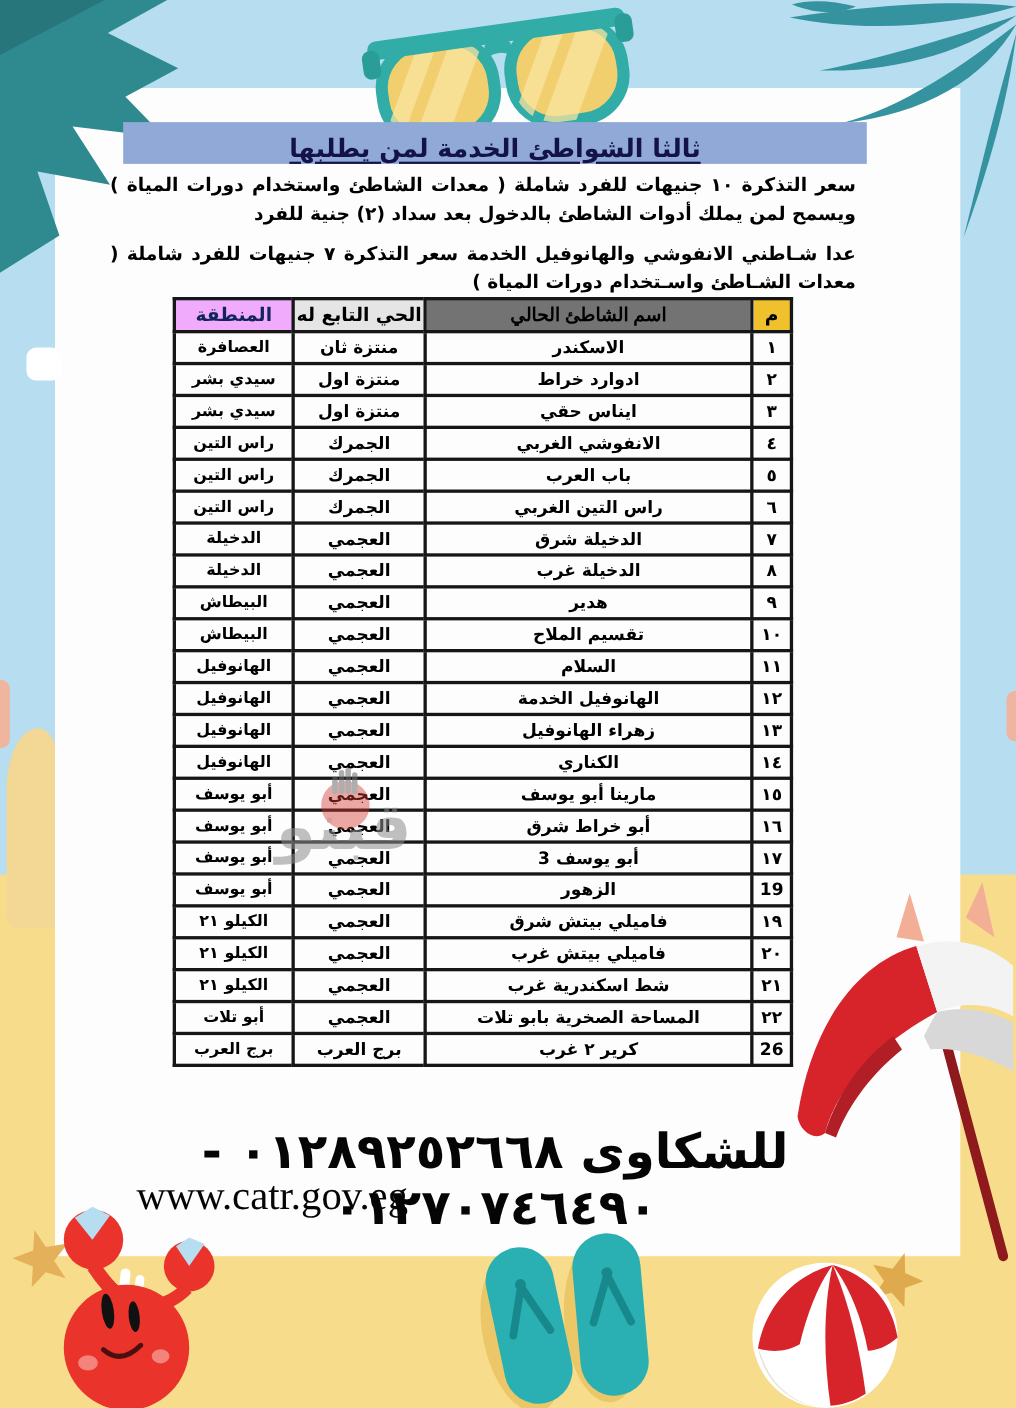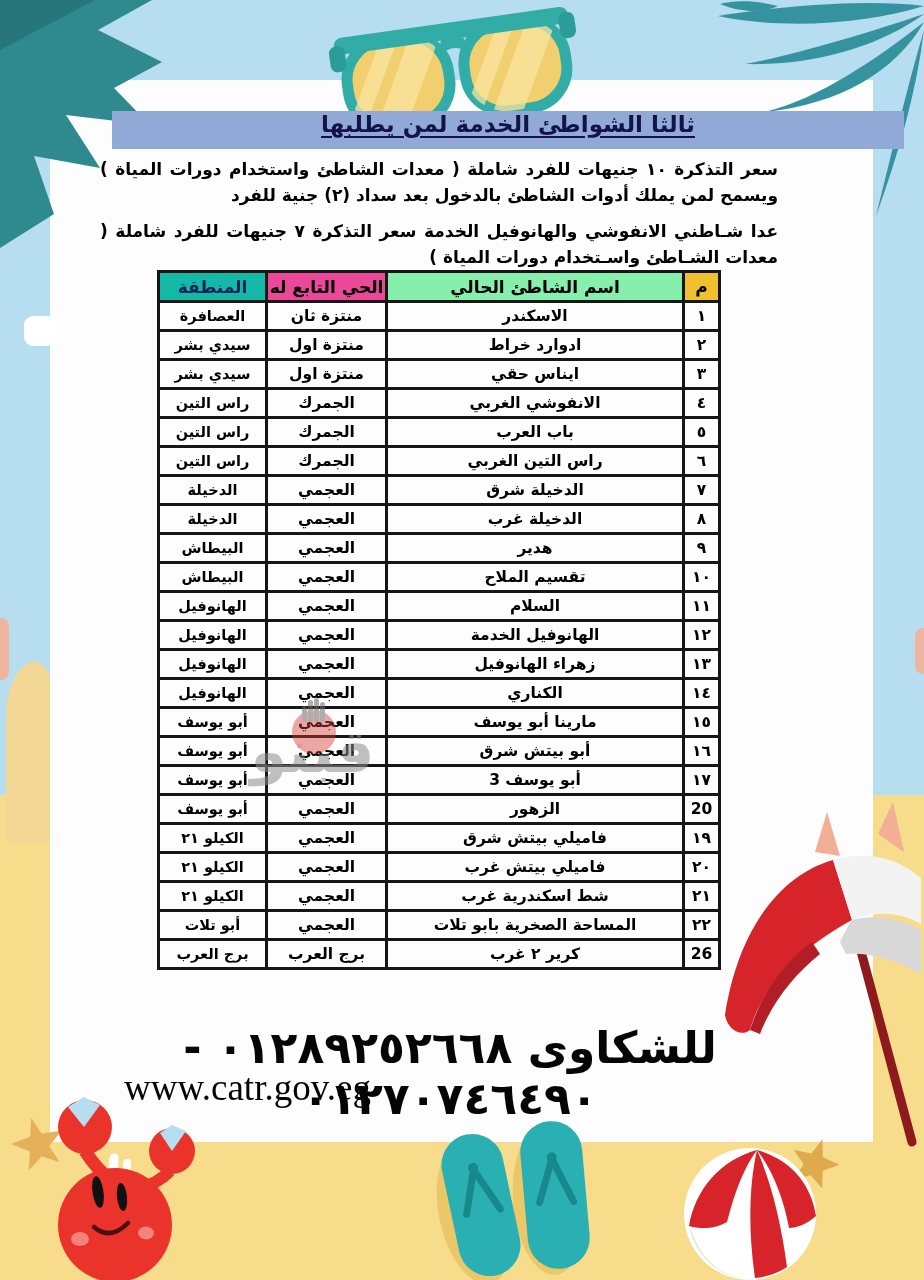--- a/index.html
+++ b/index.html
@@ -12,43 +12,43 @@
     border-radius:60% 40% 10px 10px / 30% 20% 10px 10px;}
   .card{position:absolute;left:50px;top:80px;width:823px;height:1062px;background:#fdfdfe;}
   .white-tab{position:absolute;left:24px;top:316px;width:32px;height:30px;background:#ffffff;border-radius:9px;}
   .salmon-sliver{position:absolute;background:#f0b59e;}
   .salmon-left{left:0;top:618px;width:9px;height:62px;border-radius:0 8px 8px 0;}
   .salmon-right{left:915px;top:628px;width:9px;height:46px;border-radius:8px 0 0 8px;}
 
   .deco{position:absolute;pointer-events:none;}
 
   
-  .title-bar{position:absolute;left:112px;top:111px;width:792px;height:38px;background:#91a9d6;
-    display:flex;align-items:flex-start;justify-content:center;}
+  .title-bar{position:absolute;left:112px;top:111px;width:676px;height:38px;background:#91a9d6;
+    display:flex;align-items:flex-end;justify-content:center;}
   .title-bar span{font-size:23px;font-weight:bold;color:#13134a;text-decoration:underline;
     text-underline-offset:4px;direction:rtl;}
 
   
   .para{position:absolute;left:100px;width:678px;direction:rtl;text-align:justify;
     font-size:17px;font-weight:bold;color:#000;line-height:1.5;}
   .para1{top:157px;}
   .para2{top:219px;}
 
   
   table.beaches{position:absolute;left:157px;top:270px;width:561px;border-collapse:collapse;
     table-layout:fixed;direction:rtl;}
   .beaches th,.beaches td{border:3px solid #161616;text-align:center;vertical-align:middle;
     padding:0;font-weight:bold;color:#000;overflow:hidden;white-space:nowrap;}
   .beaches th{height:27px;font-size:17px;}
   .beaches td{height:26px;font-size:15.5px;}
   .beaches td.c-region{font-size:14.5px;}
   th.h-num{background:#f0c12c;}
-  th.h-beach{background:#86efac;}
-  th.h-district{background:#ec4899;}
-  th.h-region{background:#14b8a6;color:#13245c;}
+  th.h-beach{background:#737373;font-family:Liberation Serif, serif;}
+  th.h-district{background:#e5e5e5;}
+  th.h-region{background:#f0abfc;color:#13245c;}
 
   
   .watermark{position:absolute;left:220px;top:692px;width:185px;height:130px;opacity:.55;
     direction:rtl;text-align:center;pointer-events:none;}
   .watermark .wm-text{font-size:59px;font-weight:bold;color:#8d8d8d;line-height:120px;}
   .wm-blob{position:absolute;left:72px;top:18px;width:44px;height:44px;border-radius:50%;
     background:#d33a31;opacity:.8;}
   .wm-hand{position:absolute;left:80px;top:0px;width:28px;height:30px;}
   .wm-hand i{position:absolute;bottom:0;width:5px;background:#6e6e6e;border-radius:3px;}
 
@@ -219,32 +219,32 @@
           <td class="c-region">الهانوفيل</td>
         </tr>
         <tr>
           <td class="c-num">١٥</td>
           <td class="c-beach">مارينا أبو يوسف</td>
           <td class="c-district">العجمي</td>
           <td class="c-region">أبو يوسف</td>
         </tr>
         <tr>
           <td class="c-num">١٦</td>
-          <td class="c-beach">أبو بيتش شرق</td>
+          <td class="c-beach">أبو خراط شرق</td>
           <td class="c-district">العجمي</td>
           <td class="c-region">أبو يوسف</td>
         </tr>
         <tr>
           <td class="c-num">١٧</td>
           <td class="c-beach">أبو يوسف 3</td>
           <td class="c-district">العجمي</td>
           <td class="c-region">أبو يوسف</td>
         </tr>
         <tr>
-          <td class="c-num">20</td>
+          <td class="c-num">19</td>
           <td class="c-beach">الزهور</td>
           <td class="c-district">العجمي</td>
           <td class="c-region">أبو يوسف</td>
         </tr>
         <tr>
           <td class="c-num">١٩</td>
           <td class="c-beach">فاميلي بيتش شرق</td>
           <td class="c-district">العجمي</td>
           <td class="c-region">الكيلو ٢١</td>
         </tr>

